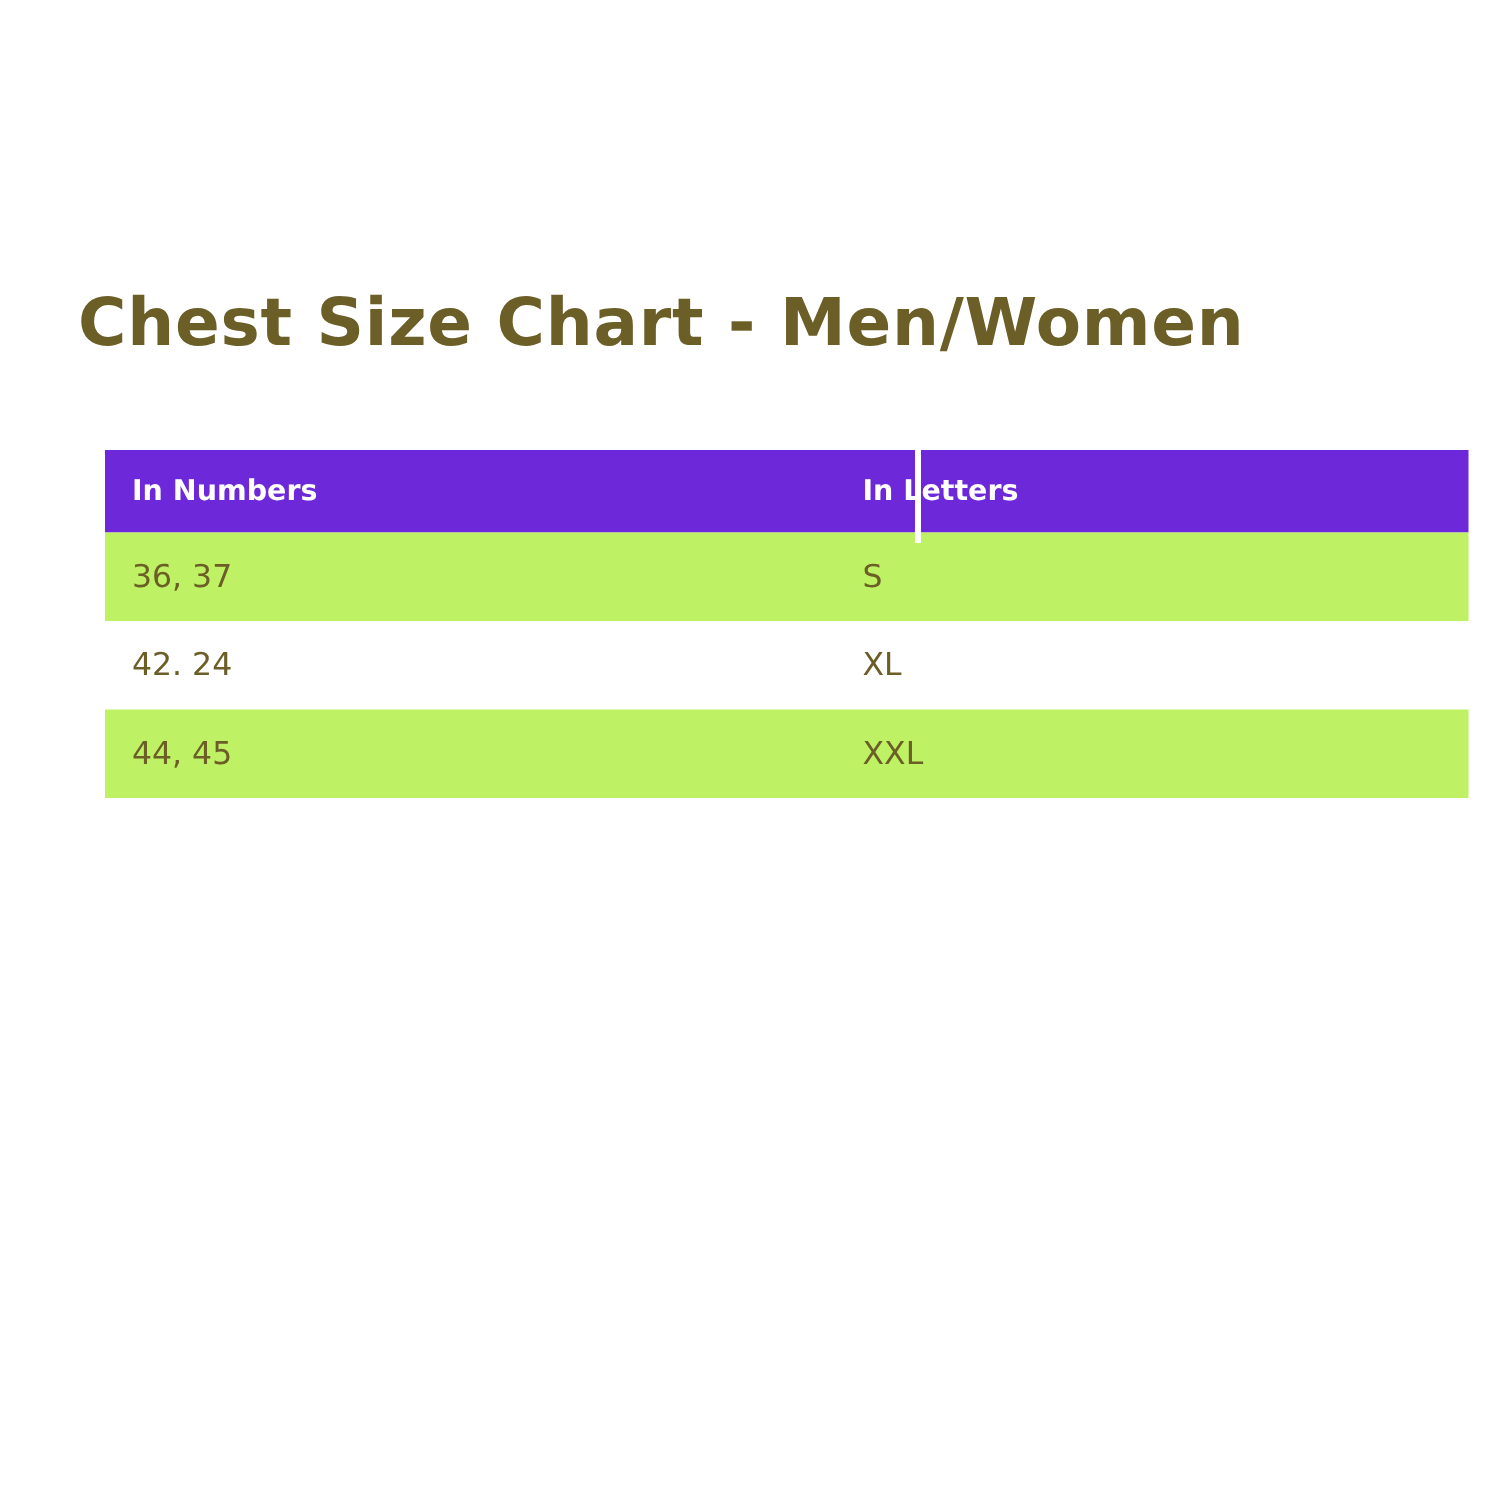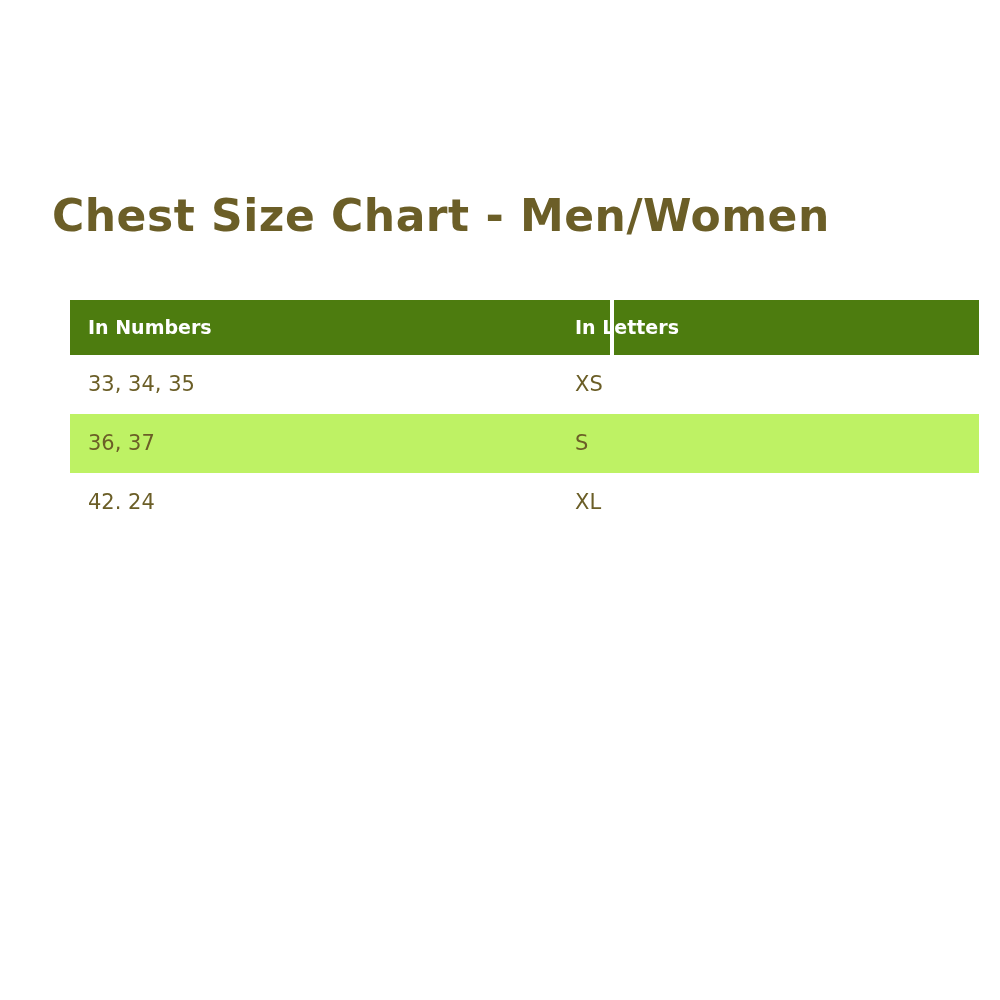--- a/index.html
+++ b/index.html
@@ -35,21 +35,21 @@
     left: 70px;
     top: 300px;
     width: 874px;
   }
   table.size-table {
     border-collapse: collapse;
     width: 874px;
     table-layout: fixed;
   }
   table.size-table th {
-    background: #4d7c0f;
+    background: #6d28d9;
     color: #ffffff;
     text-align: left;
     font-size: 19px;
     font-weight: bold;
     padding: 16px 0 17px 18px;
     border: none;
     font-family: "DejaVu Sans", sans-serif;
   }
   table.size-table th.col-numbers { width: 470px; }
   table.size-table th.col-letters { width: 404px; }
@@ -88,30 +88,30 @@
 
   <div class="table-wrap">
     <table class="size-table">
       <thead>
         <tr>
           <th class="col-numbers">In Numbers</th>
           <th class="col-letters">In Letters</th>
         </tr>
       </thead>
       <tbody>
-        <tr class="row-plain">
-          <td class="cell-numbers">33, 34, 35</td>
-          <td class="cell-letters">XS</td>
-        </tr>
         <tr class="row-alt">
           <td class="cell-numbers">36, 37</td>
           <td class="cell-letters">S</td>
         </tr>
         <tr class="row-plain">
           <td class="cell-numbers">42. 24</td>
           <td class="cell-letters">XL</td>
+        </tr>
+        <tr class="row-alt">
+          <td class="cell-numbers">44, 45</td>
+          <td class="cell-letters">XXL</td>
         </tr>
       </tbody>
     </table>
     <div class="col-divider"></div>
   </div>
 
 </div>
 
 </body></html>

